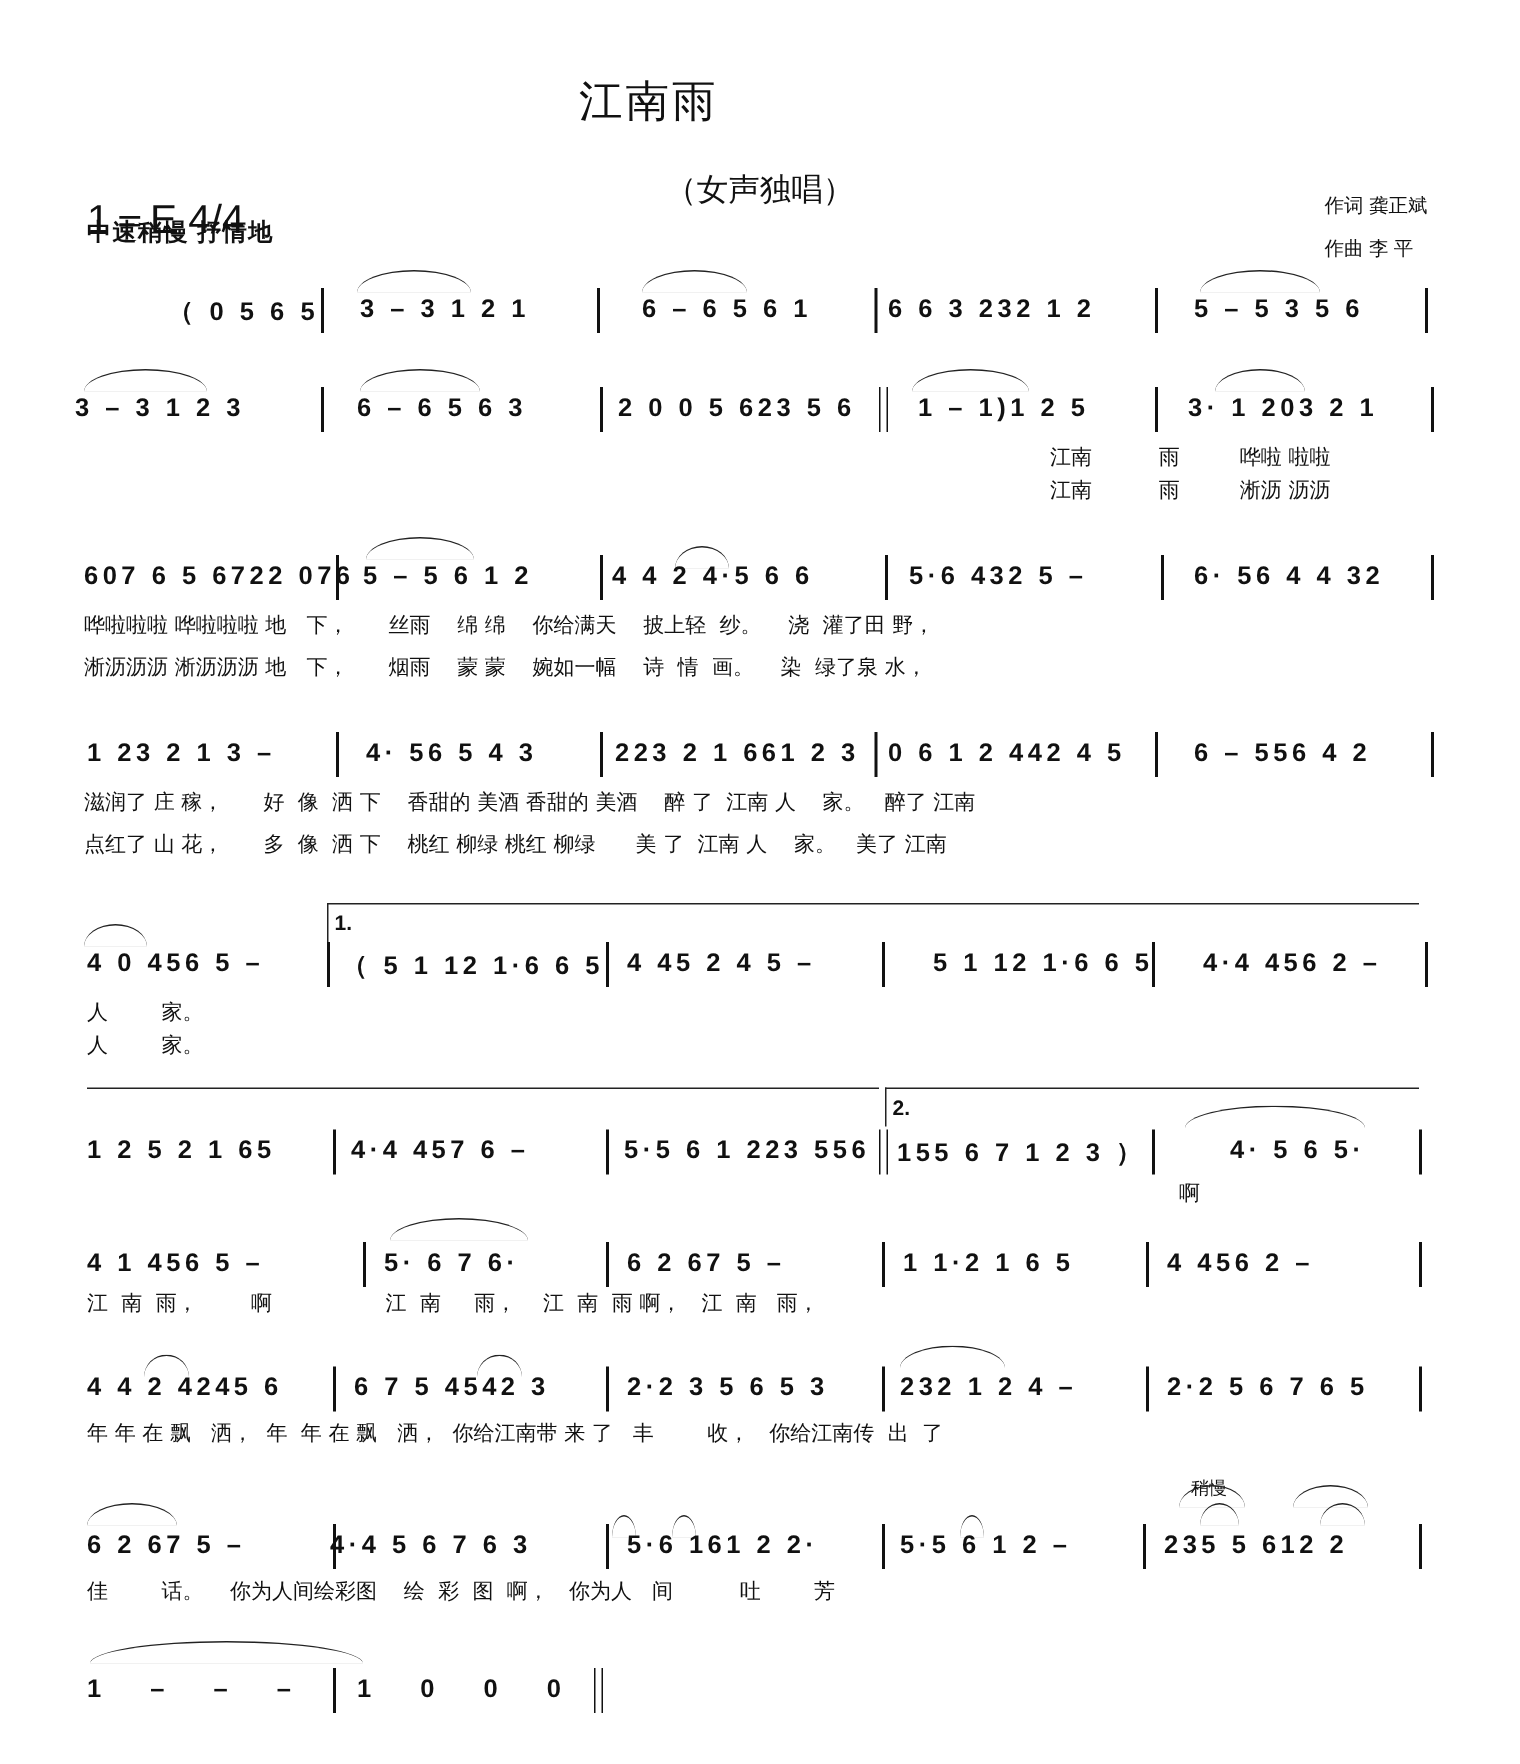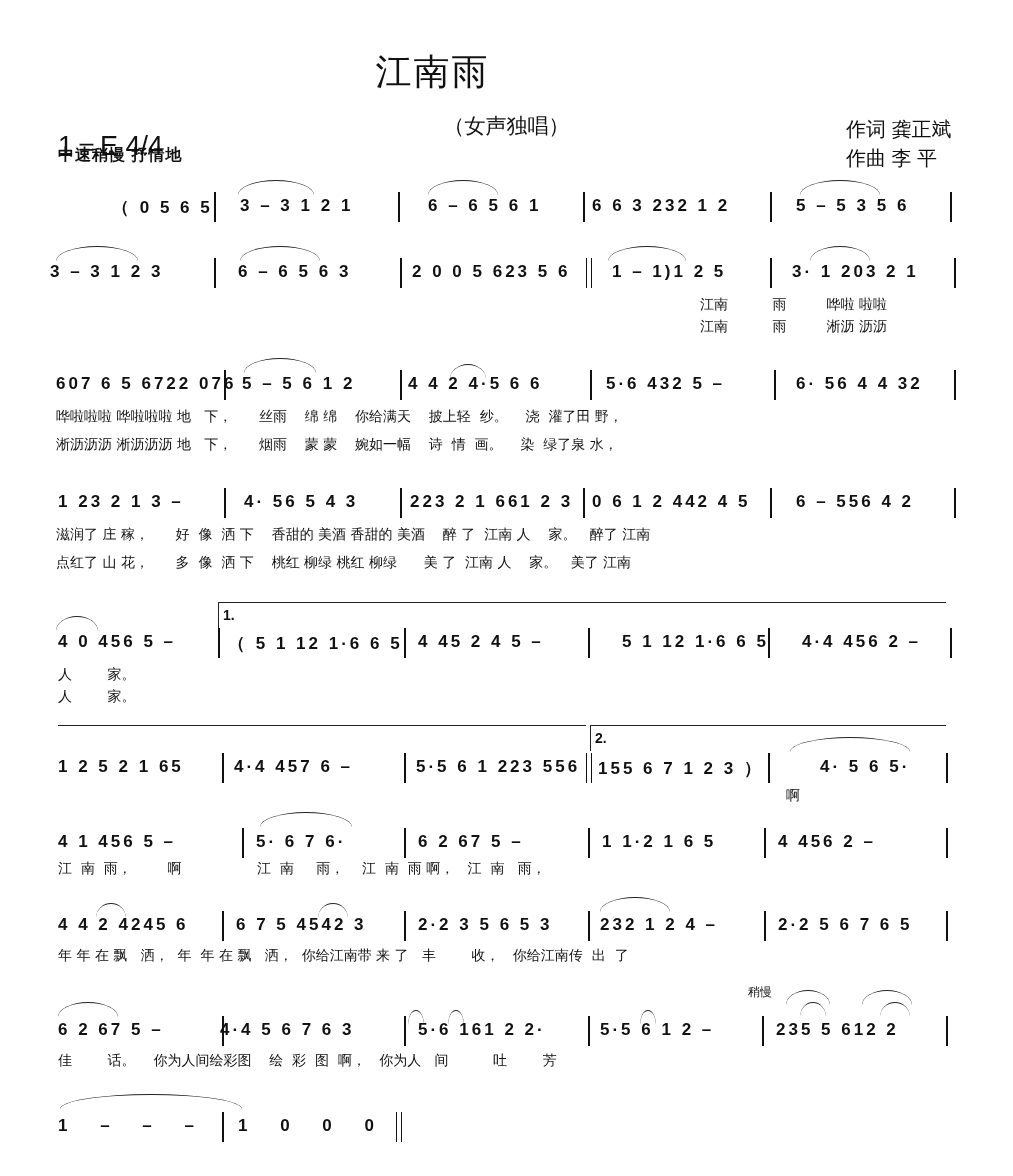--- a/index.html
+++ b/index.html
@@ -1,31 +1,31 @@
 <!DOCTYPE html>
 <html><head>
 <meta charset="utf-8">
 <style>
   html, body { margin:0; padding:0; background:#ffffff; }
   body { width:1013px; height:1176px; position:relative; overflow:hidden;
          font-family:"Liberation Sans", "DejaVu Sans", sans-serif; color:#111; }
   .title { position:absolute; left:0; width:865px; top:48px; text-align:center;
-           font-family:"DejaVu Serif", serif; font-size:36px; letter-spacing:2px; }
+           font-family:"DejaVu Serif", serif; font-size:29px; letter-spacing:2px; }
   .key { position:absolute; left:58px; top:128px; font-size:27px; }
   .subtitle { position:absolute; left:0; width:1013px; top:112px; text-align:center; font-size:21px; }
   .tempo { position:absolute; left:58px; top:145px; font-size:16px; font-weight:bold; letter-spacing:1px; }
-  .credit { position:absolute; left:846px; font-size:20px; }
+  .credit { position:absolute; left:883px; font-size:13px;margin-top:12px; }
   .row { position:absolute; left:0; width:1013px; }
   .measure { position:absolute; top:0; font-size:17px; font-weight:bold; letter-spacing:3px; }
   .bar { position:absolute; width:1.5px; background:#111; height:30px; top:-4px; }
   .fbar { position:absolute; width:6px; border-left:1.5px solid #111; border-right:1.5px solid #111; height:30px; top:-4px; box-sizing:border-box;}
   .lyric { position:absolute; font-size:14px; white-space:pre; font-family:"DejaVu Sans", sans-serif; }
   .slur { position:absolute; border-top:1.5px solid #222; border-radius:50% 50% 0 0 / 100% 100% 0 0; height:14px; }
   .volta { position:absolute; border-top:1px solid #222; border-left:1px solid #222; height:26px; font-size:14px; font-weight:bold; padding:4px 0 0 4px; box-sizing:border-box;}
-  .small { position:absolute; font-size:12px; }
+  .small { position:absolute; font-size:12px;margin-left:46px; }
 </style>
 </head>
 <body>
 
 <div class="title">江南雨</div>
 <div class="key">1＝E  4/4</div>
 <div class="subtitle">（女声独唱）</div>
 <div class="tempo">中速稍慢 抒情地</div>
 <div class="credit" style="top:116px">作词 龚正斌</div>
 <div class="credit" style="top:145px">作曲 李  平</div>

